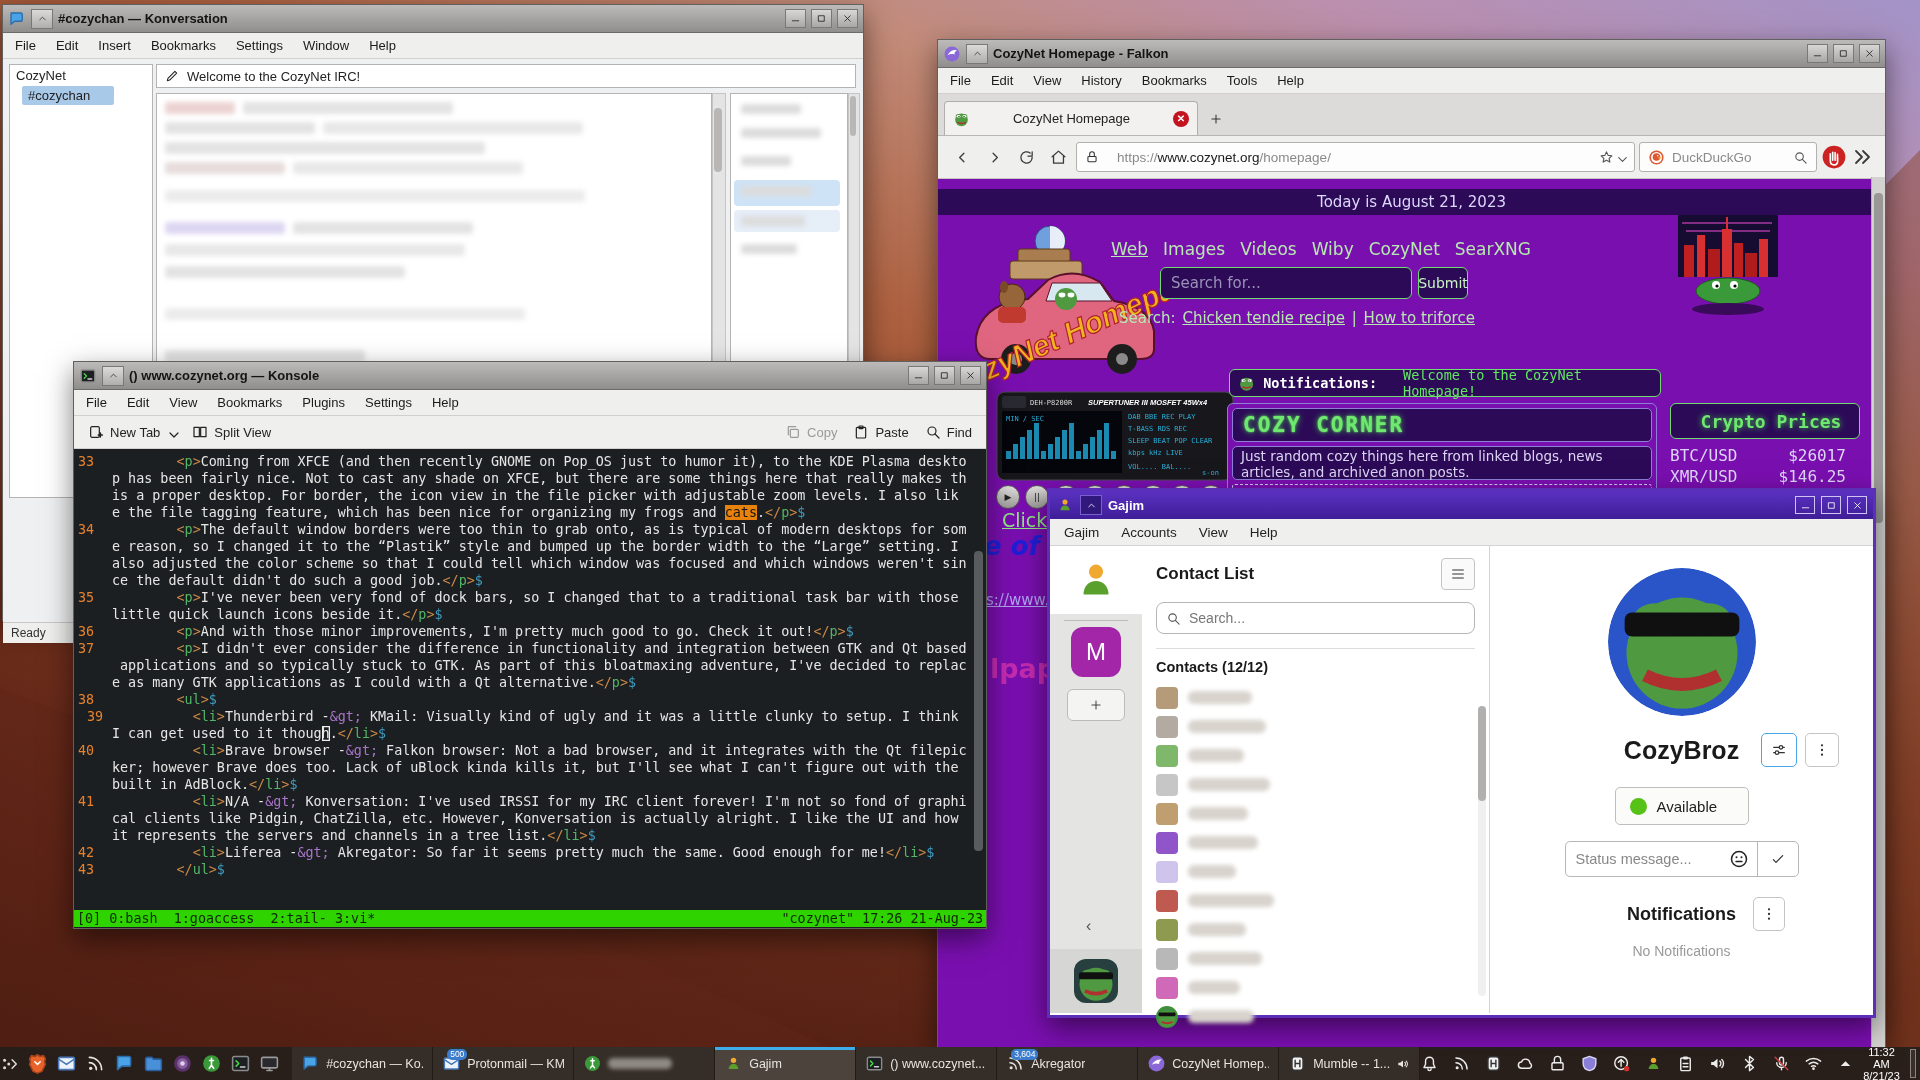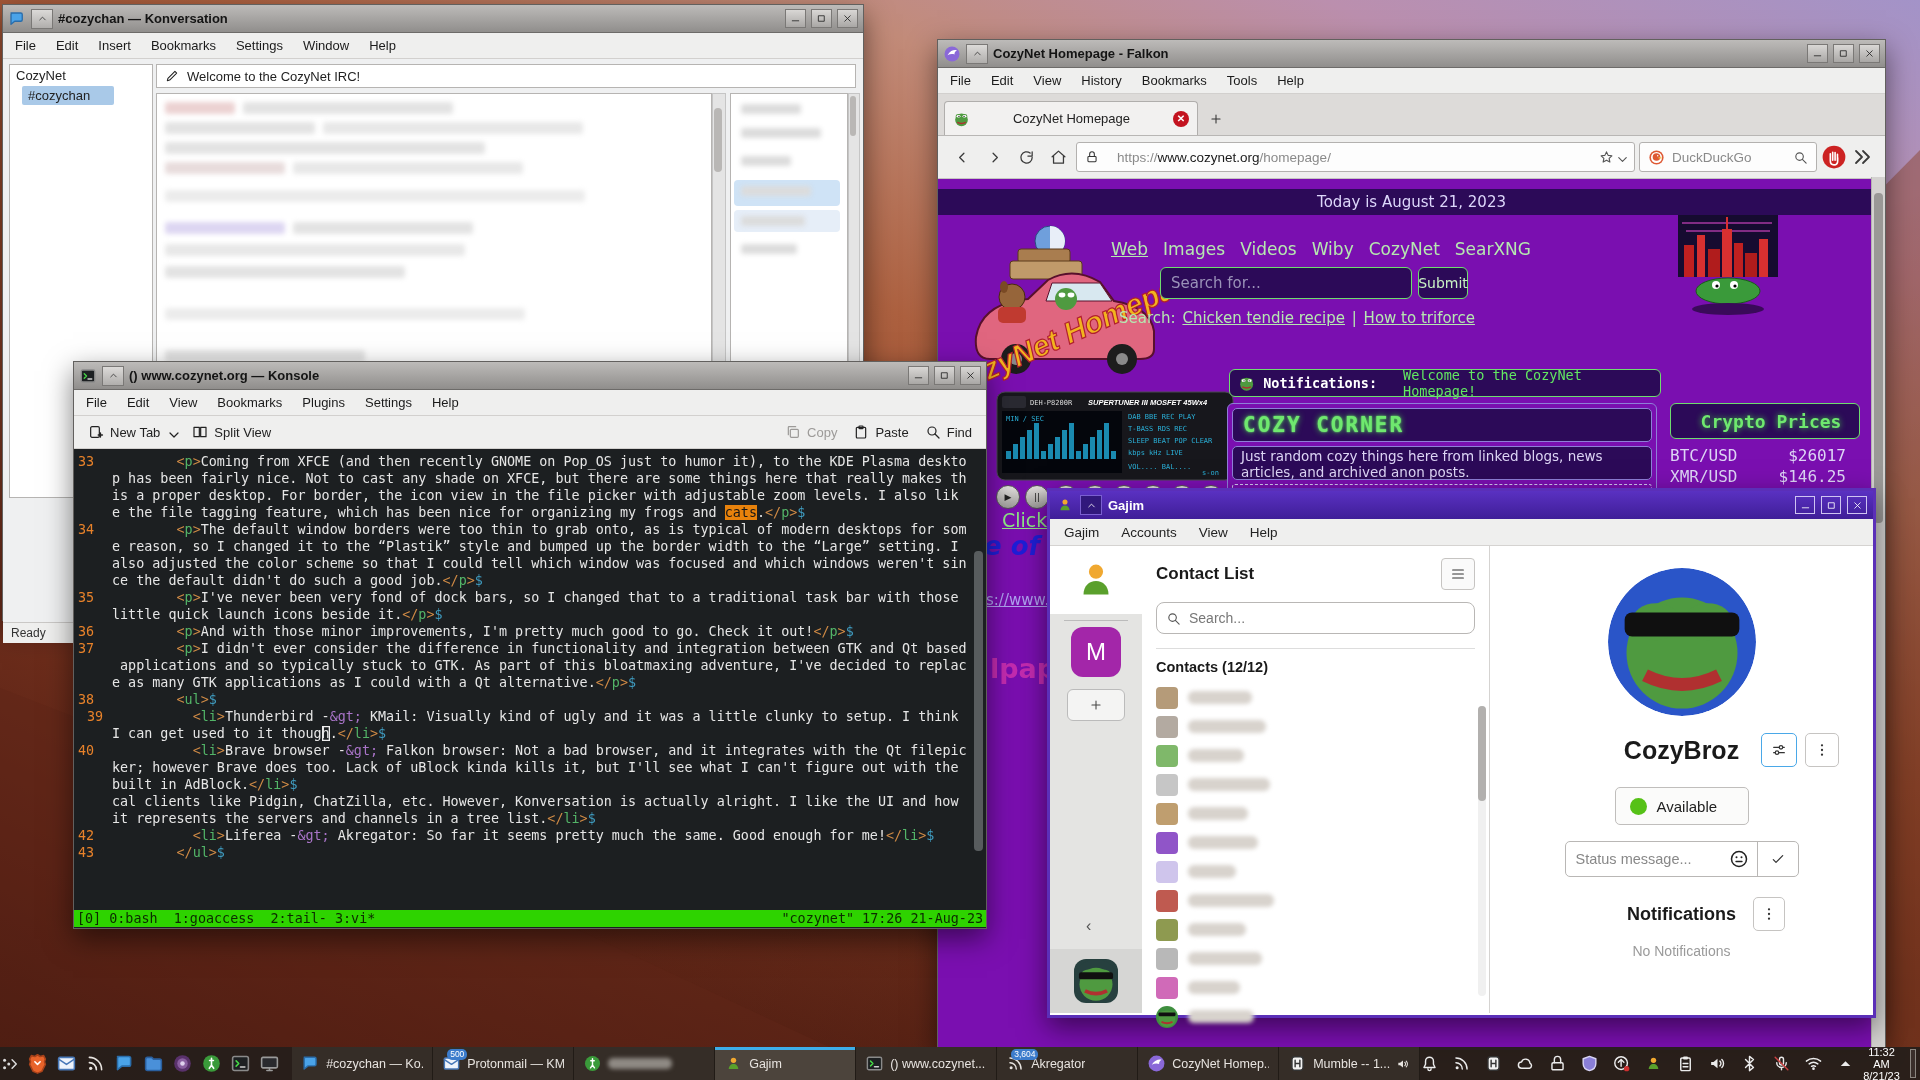--- a/index.html
+++ b/index.html
@@ -675,20 +675,21 @@
           <div class="trow"><span class="gut">36</span><span>        </span><span class="t-br">&lt;</span><span class="t-tg">p</span><span class="t-br">&gt;</span><span>And with those minor improvements, I'm pretty much good to go. Check it out!</span><span class="t-br">&lt;/</span><span class="t-tg">p</span><span class="t-br">&gt;</span><span class="t-eol">$</span></div>
           <div class="trow"><span class="gut">37</span><span>        </span><span class="t-br">&lt;</span><span class="t-tg">p</span><span class="t-br">&gt;</span><span>I didn't ever consider the difference in functionality and integration between GTK and Qt based</span></div>
           <div class="trow"><span class="gut"></span><span> applications and so typically stuck to GTK. As part of this bloatmaxing adventure, I've decided to replac</span></div>
           <div class="trow"><span class="gut"></span><span>e as many GTK applications as I could with a Qt alternative.</span><span class="t-br">&lt;/</span><span class="t-tg">p</span><span class="t-br">&gt;</span><span class="t-eol">$</span></div>
           <div class="trow"><span class="gut">38</span><span>        </span><span class="t-br">&lt;</span><span class="t-tg">ul</span><span class="t-br">&gt;</span><span class="t-eol">$</span></div>
           <div class="trow curline"><span class="gut">39</span><span>          </span><span class="t-br">&lt;</span><span class="t-tg">li</span><span class="t-br">&gt;</span><span>Thunderbird -</span><span class="t-en">&amp;gt;</span><span> KMail: Visually kind of ugly and it was a little clunky to setup. I think</span></div>
           <div class="trow curline"><span class="gut"></span><span>I can get used to it thoug</span><span class="t-cur">h</span><span>.</span><span class="t-br">&lt;/</span><span class="t-tg">li</span><span class="t-br">&gt;</span><span class="t-eol">$</span></div>
           <div class="trow"><span class="gut">40</span><span>          </span><span class="t-br">&lt;</span><span class="t-tg">li</span><span class="t-br">&gt;</span><span>Brave browser -</span><span class="t-en">&amp;gt;</span><span> Falkon browser: Not a bad browser, and it integrates with the Qt filepic</span></div>
           <div class="trow"><span class="gut"></span><span>ker; however Brave does too. Lack of uBlock kinda kills it, but I'll see what I can't figure out with the</span></div>
           <div class="trow"><span class="gut"></span><span>built in AdBlock.</span><span class="t-br">&lt;/</span><span class="t-tg">li</span><span class="t-br">&gt;</span><span class="t-eol">$</span></div>
+          <div class="trow"><span class="gut">41</span><span>          </span><span class="t-br">&lt;</span><span class="t-tg">li</span><span class="t-br">&gt;</span><span>N/A -</span><span class="t-en">&amp;gt;</span><span> Konversation: I've used IRSSI for my IRC client forever! I'm not so fond of graphi</span></div>
           <div class="trow"><span class="gut"></span><span>cal clients like Pidgin, ChatZilla, etc. However, Konversation is actually alright. I like the UI and how</span></div>
           <div class="trow"><span class="gut"></span><span>it represents the servers and channels in a tree list.</span><span class="t-br">&lt;/</span><span class="t-tg">li</span><span class="t-br">&gt;</span><span class="t-eol">$</span></div>
           <div class="trow"><span class="gut">42</span><span>          </span><span class="t-br">&lt;</span><span class="t-tg">li</span><span class="t-br">&gt;</span><span>Liferea -</span><span class="t-en">&amp;gt;</span><span> Akregator: So far it seems pretty much the same. Good enough for me!</span><span class="t-br">&lt;/</span><span class="t-tg">li</span><span class="t-br">&gt;</span><span class="t-eol">$</span></div>
           <div class="trow"><span class="gut">43</span><span>        </span><span class="t-br">&lt;/</span><span class="t-tg">ul</span><span class="t-br">&gt;</span><span class="t-eol">$</span></div>
         </div>
       <div id="tmuxbar">
         <span>[0] 0:bash  1:goaccess  2:tail- 3:vi*</span>
         <span>"cozynet" 17:26 21-Aug-23</span>
       </div>
       <div id="kn-scroll">

